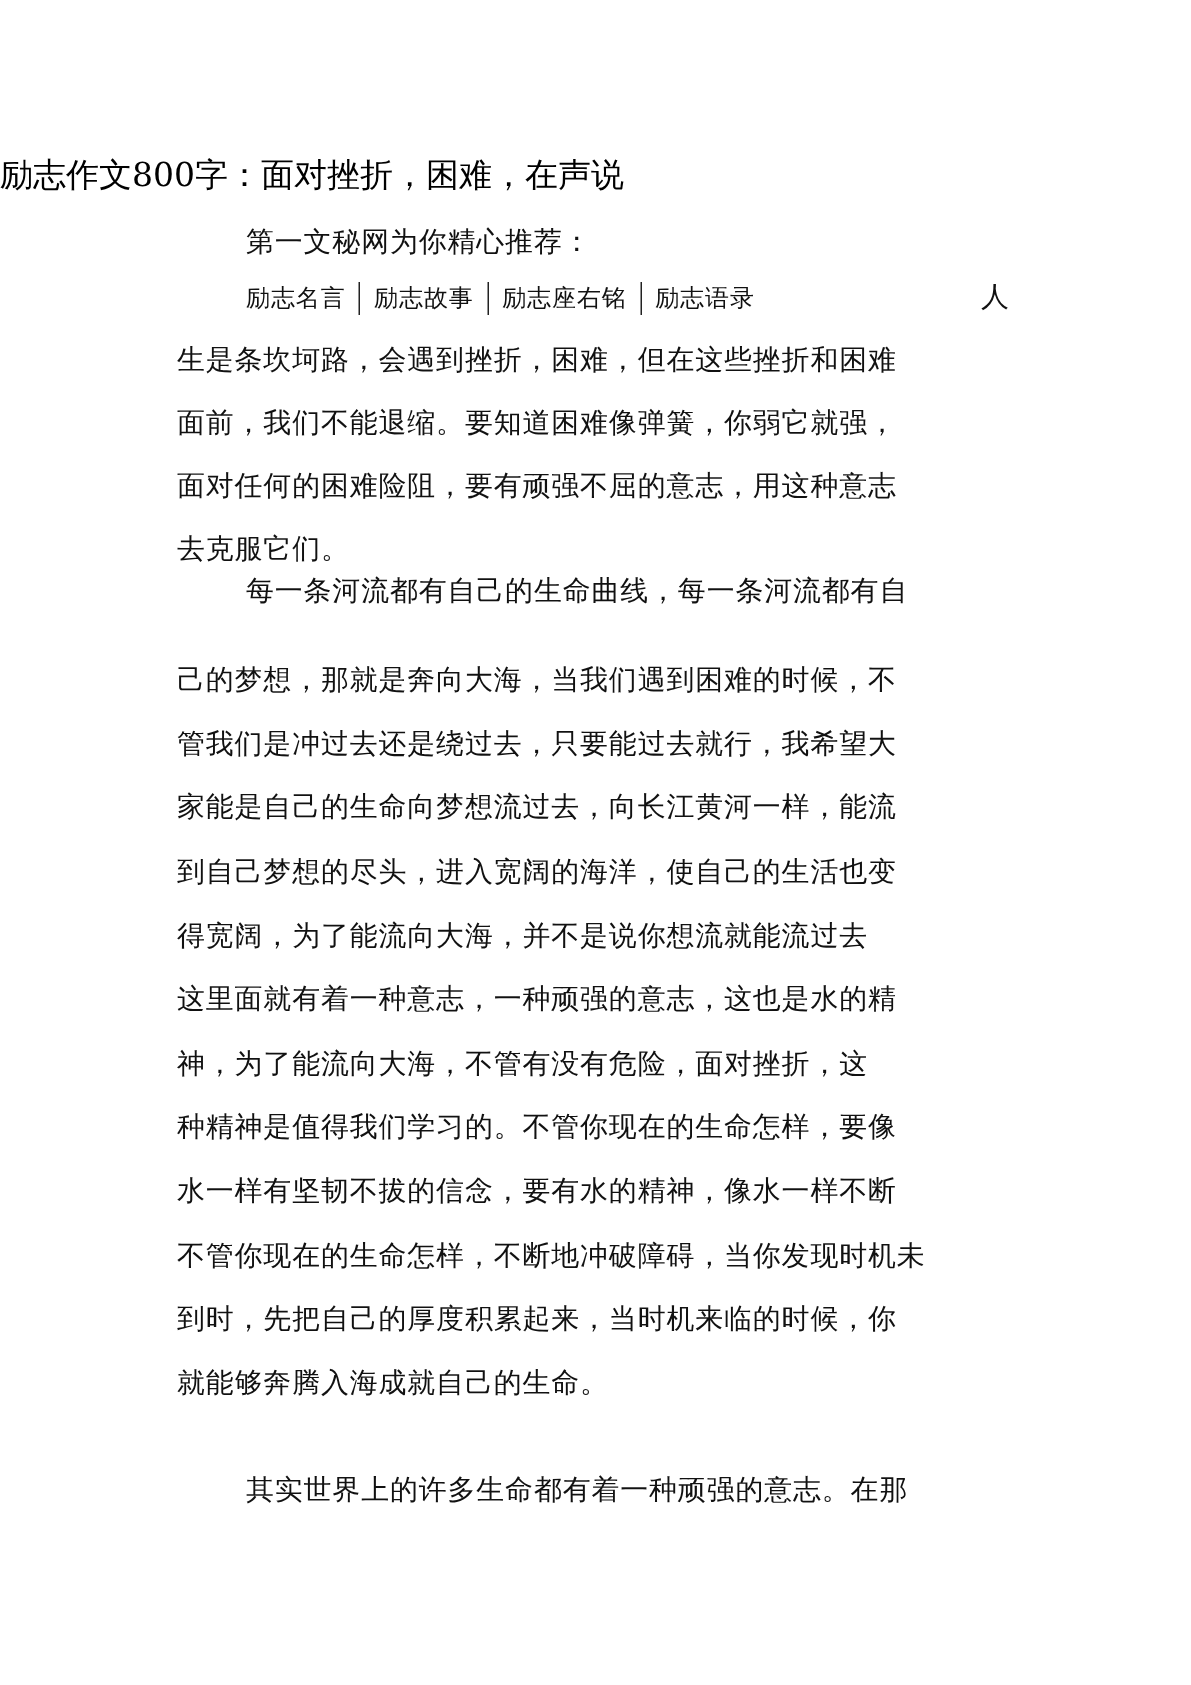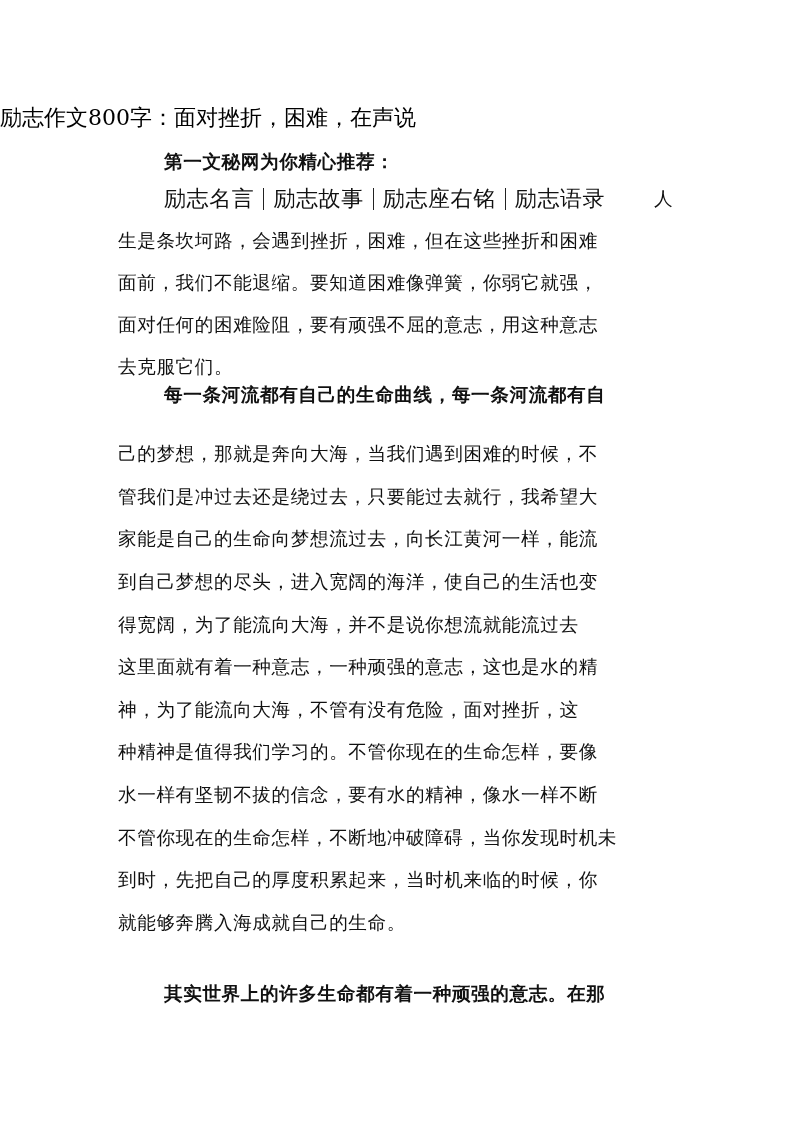--- a/index.html
+++ b/index.html
@@ -2,22 +2,22 @@
 <html><head>
 <meta charset="utf-8">
 <style>
   html, body { margin: 0; padding: 0; background: #ffffff; }
   body { width: 794px; height: 1123px; position: relative; overflow: hidden;
          font-family: "DejaVu Sans", sans-serif; color: #111; }
   .title { position: absolute; left: 0; width: 794px; top: 101px; text-align: left;
            font-family: "DejaVu Serif", serif; font-size: 22px; line-height: 34px; color: #000; }
   .line { position: absolute; left: 118px; font-size: 18.6px; line-height: 22px; white-space: nowrap;
           letter-spacing: 0.6px; color: #111; }
-  .ind { left: 164px; font-weight: bold; }
-  .links { position: absolute; left: 164px; top: 188px; font-size: 22px; line-height: 22px;
+  .ind { left: 164px; }
+  .links { position: absolute; left: 164px; top: 188px; font-size: 16px; line-height: 22px;
            white-space: nowrap; display: flex; align-items: center; letter-spacing: 0.6px; }
   .sep { display: inline-block; width: 1px; height: 22px; background: #222; margin: 0 9px; }
   .person { position: absolute; left: 654px; top: 188px; font-size: 18.6px; line-height: 22px; }
 </style>
 </head>
 <body>
 
 <div class="title">励志作文800字：面对挫折，困难，在声说</div>
 
 <div class="line ind" style="top:151px">第一文秘网为你精心推荐：</div>

